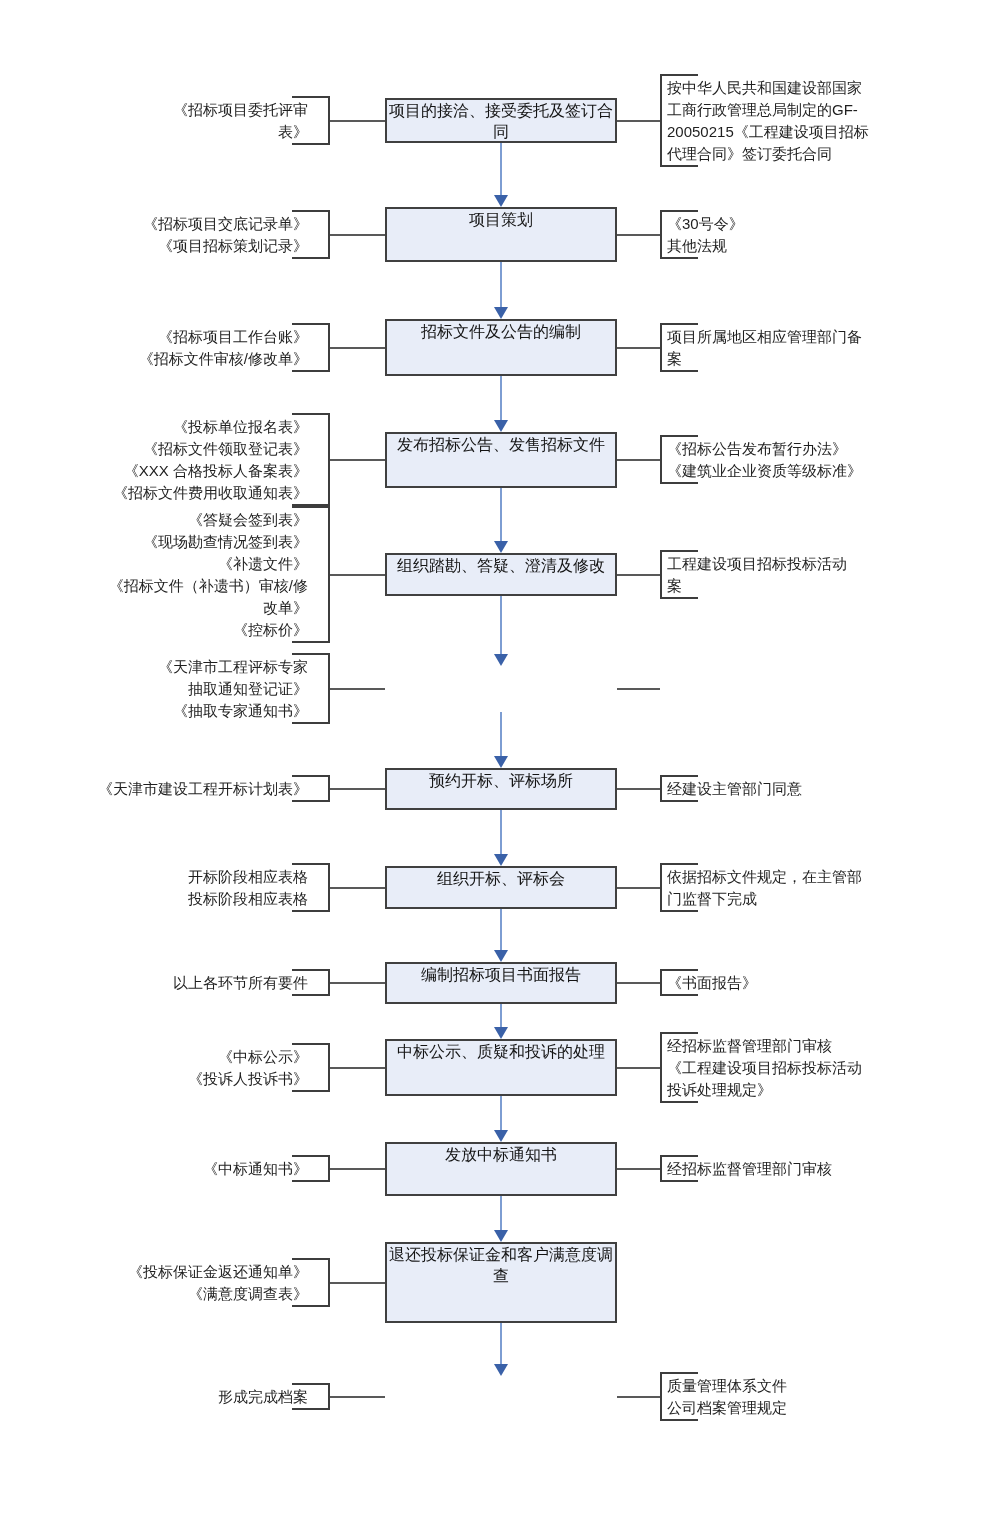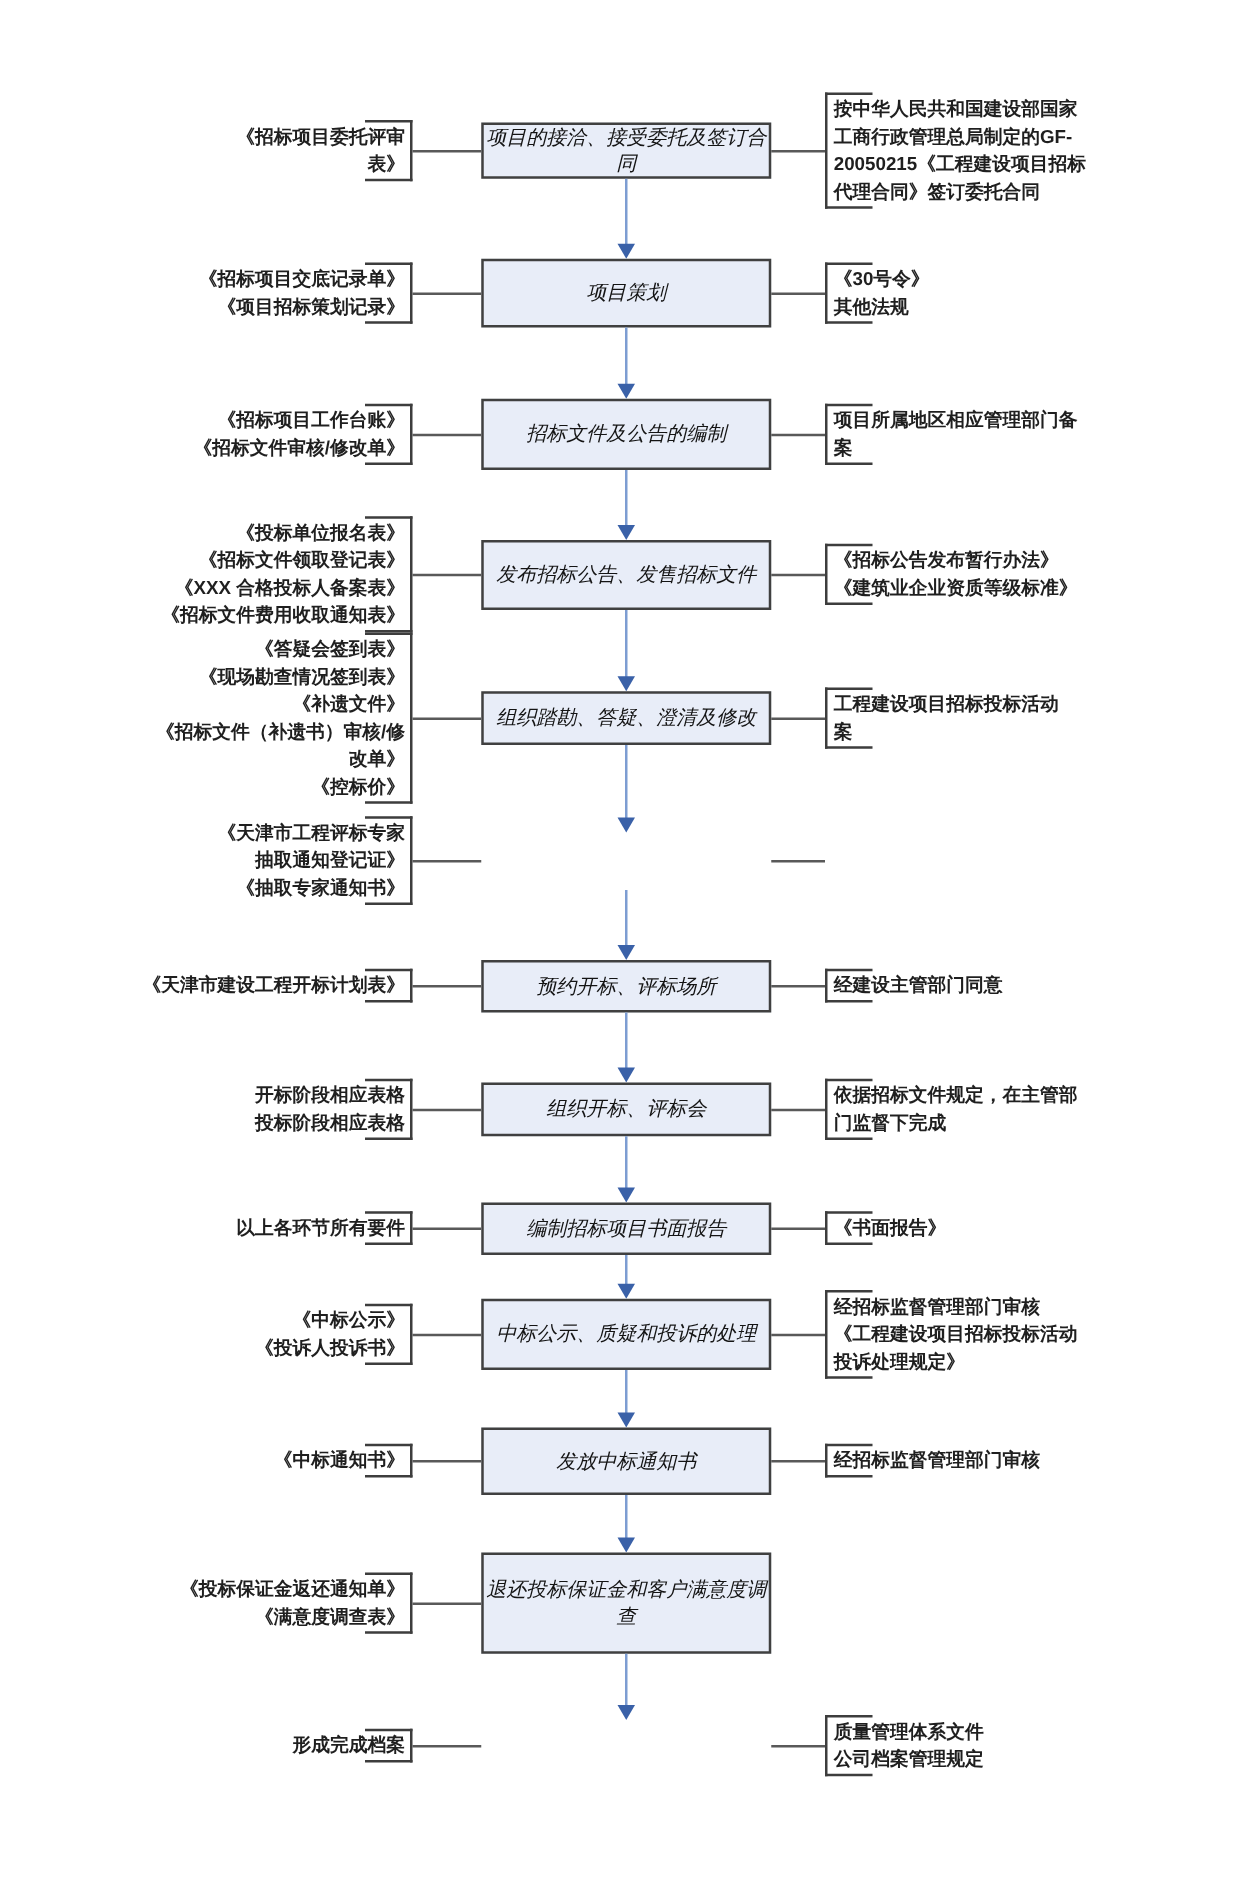--- a/index.html
+++ b/index.html
@@ -10,40 +10,40 @@
     font-family:"Liberation Sans","DejaVu Sans",sans-serif;
     overflow:hidden;
   }
   .row{position:absolute;left:0;width:1000px;}
   
   .box{
     position:absolute;left:385px;width:232px;top:0;height:100%;
     box-sizing:border-box;
     background:#e8edf8;
     border:2px solid #404040;
-    display:flex;align-items:center;justify-content:center;font-style:italic;
+    display:flex;align-items:flex-start;justify-content:center;
   }
   .box .txt{
     display:block;width:100%;
     text-align:center;
     white-space:pre-line;
     font-size:16px;line-height:21px;color:#141414;
   }
   
   .conn{position:absolute;top:50%;margin-top:-1px;height:2px;background:#595959;}
   .conn.cl{left:330px;width:55px;}
   .conn.cr{left:617px;width:43px;}
   
   .label{
     position:absolute;top:50%;transform:translateY(-50%);
     white-space:pre-line;
     font-size:15px;line-height:22px;color:#1f1f1f;
   }
-  .label .txt{display:block;font-weight:bold;}
-  .label.l{right:670px;text-align:right;padding-right:6px;}
+  .label .txt{display:block;}
+  .label.l{right:670px;text-align:right;padding-right:22px;}
   .label.r{left:660px;text-align:left;padding-left:7px;}
   
   .bracket{position:absolute;top:-3px;bottom:-2px;width:38px;box-sizing:border-box;}
   .label.l .bracket{right:0;border:2px solid #3d3d3d;border-left:none;}
   .label.r .bracket{left:0;border:2px solid #3d3d3d;border-right:none;}
   
   .arrow{position:absolute;left:494px;width:14px;}
   .arrow .shaft{position:absolute;left:6px;top:0;bottom:10px;width:2px;background:#7d9dd2;}
   .arrow .head{
     position:absolute;left:0;bottom:0;width:0;height:0;

